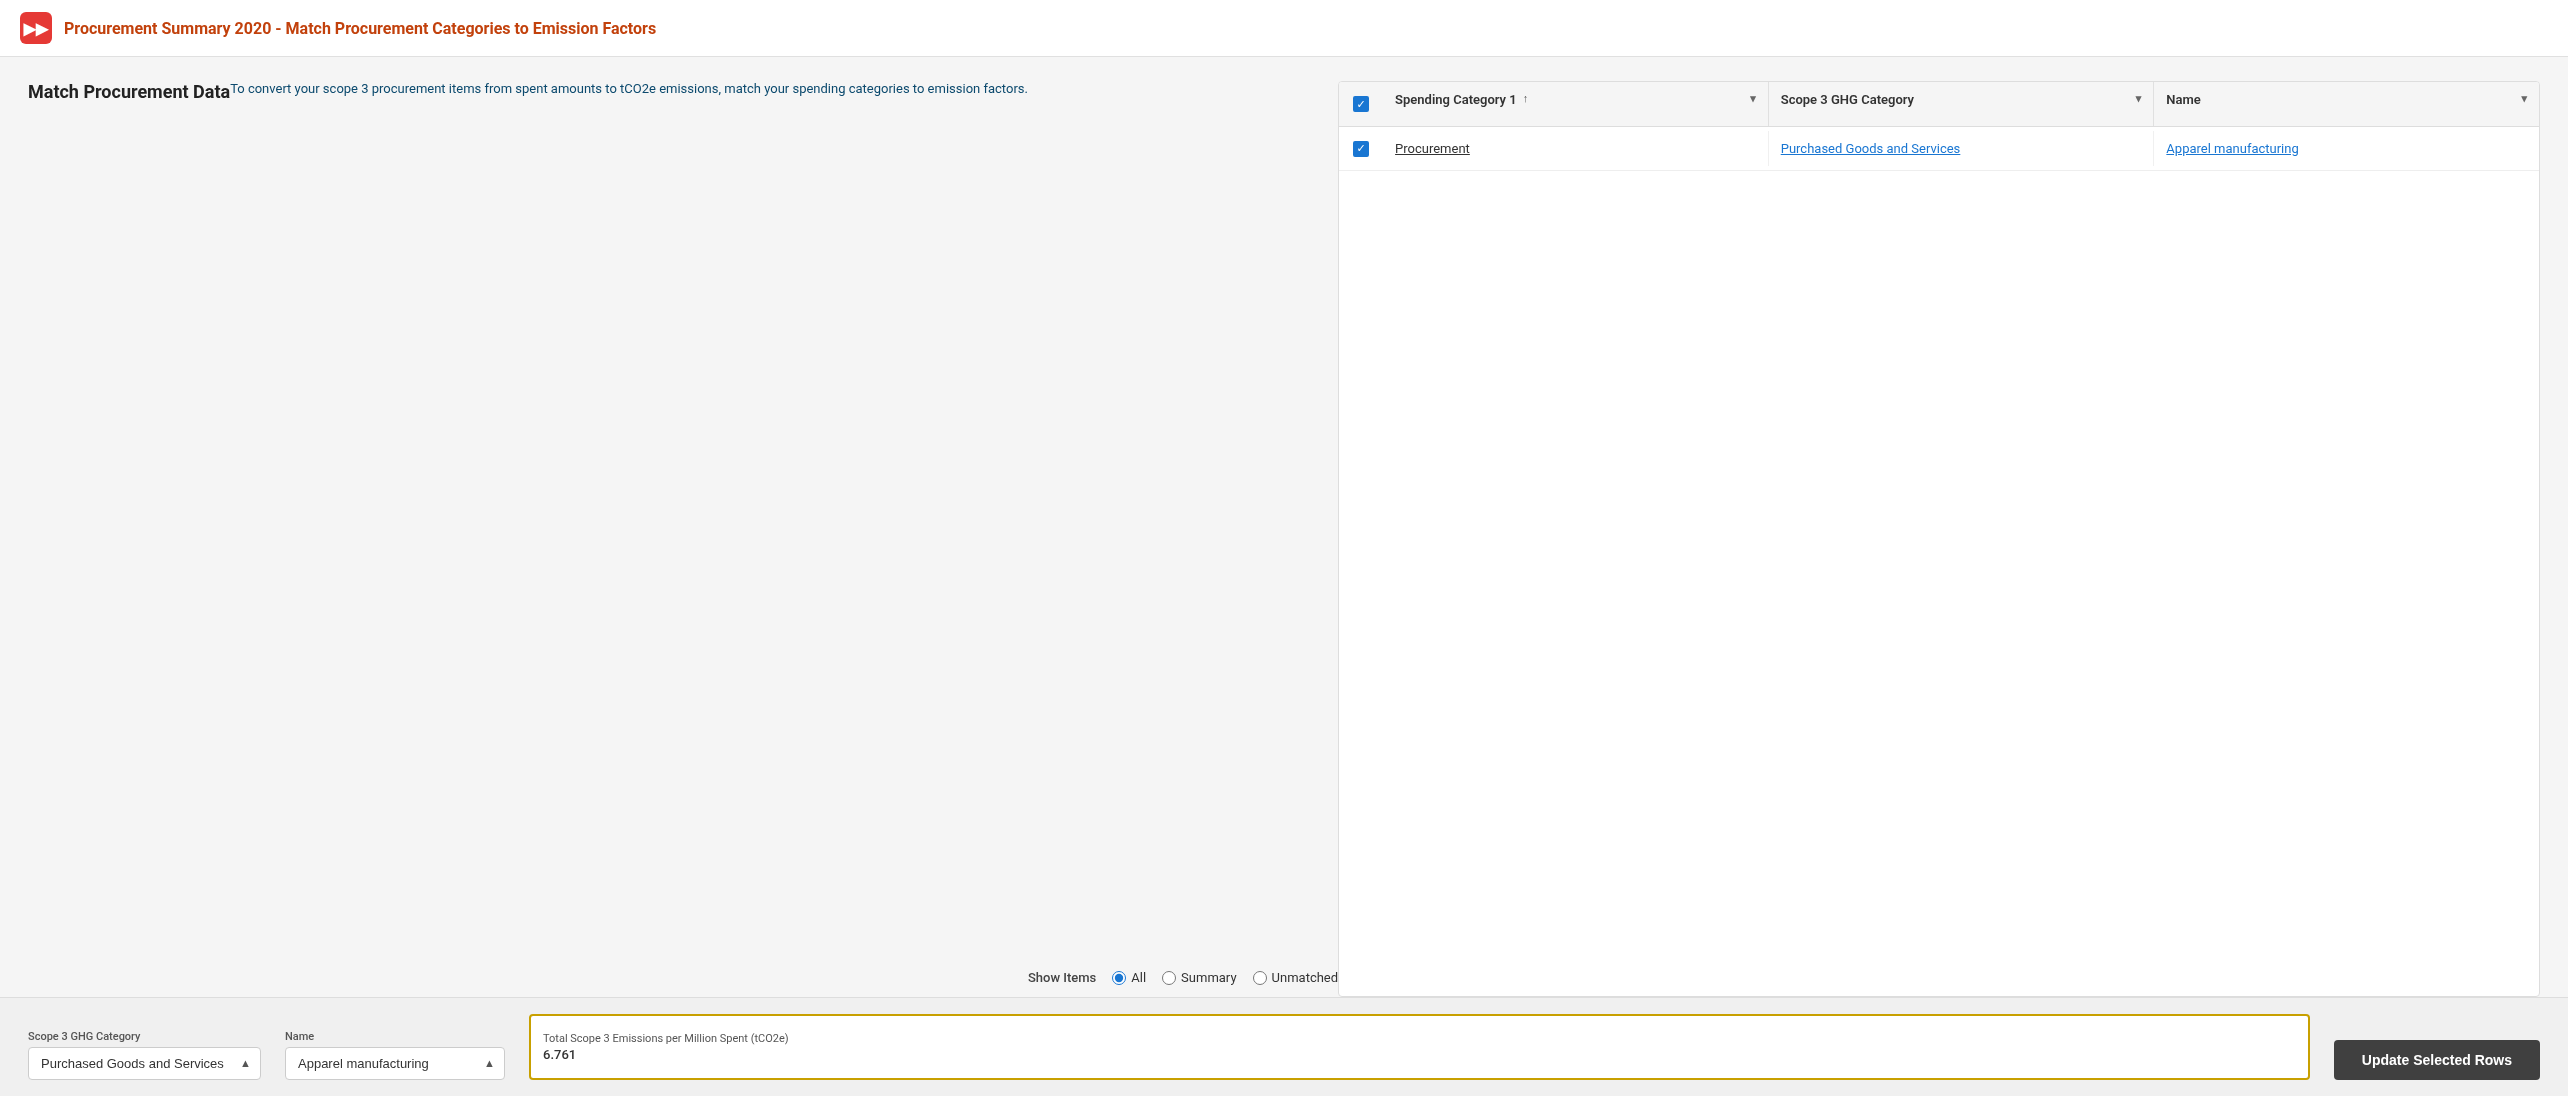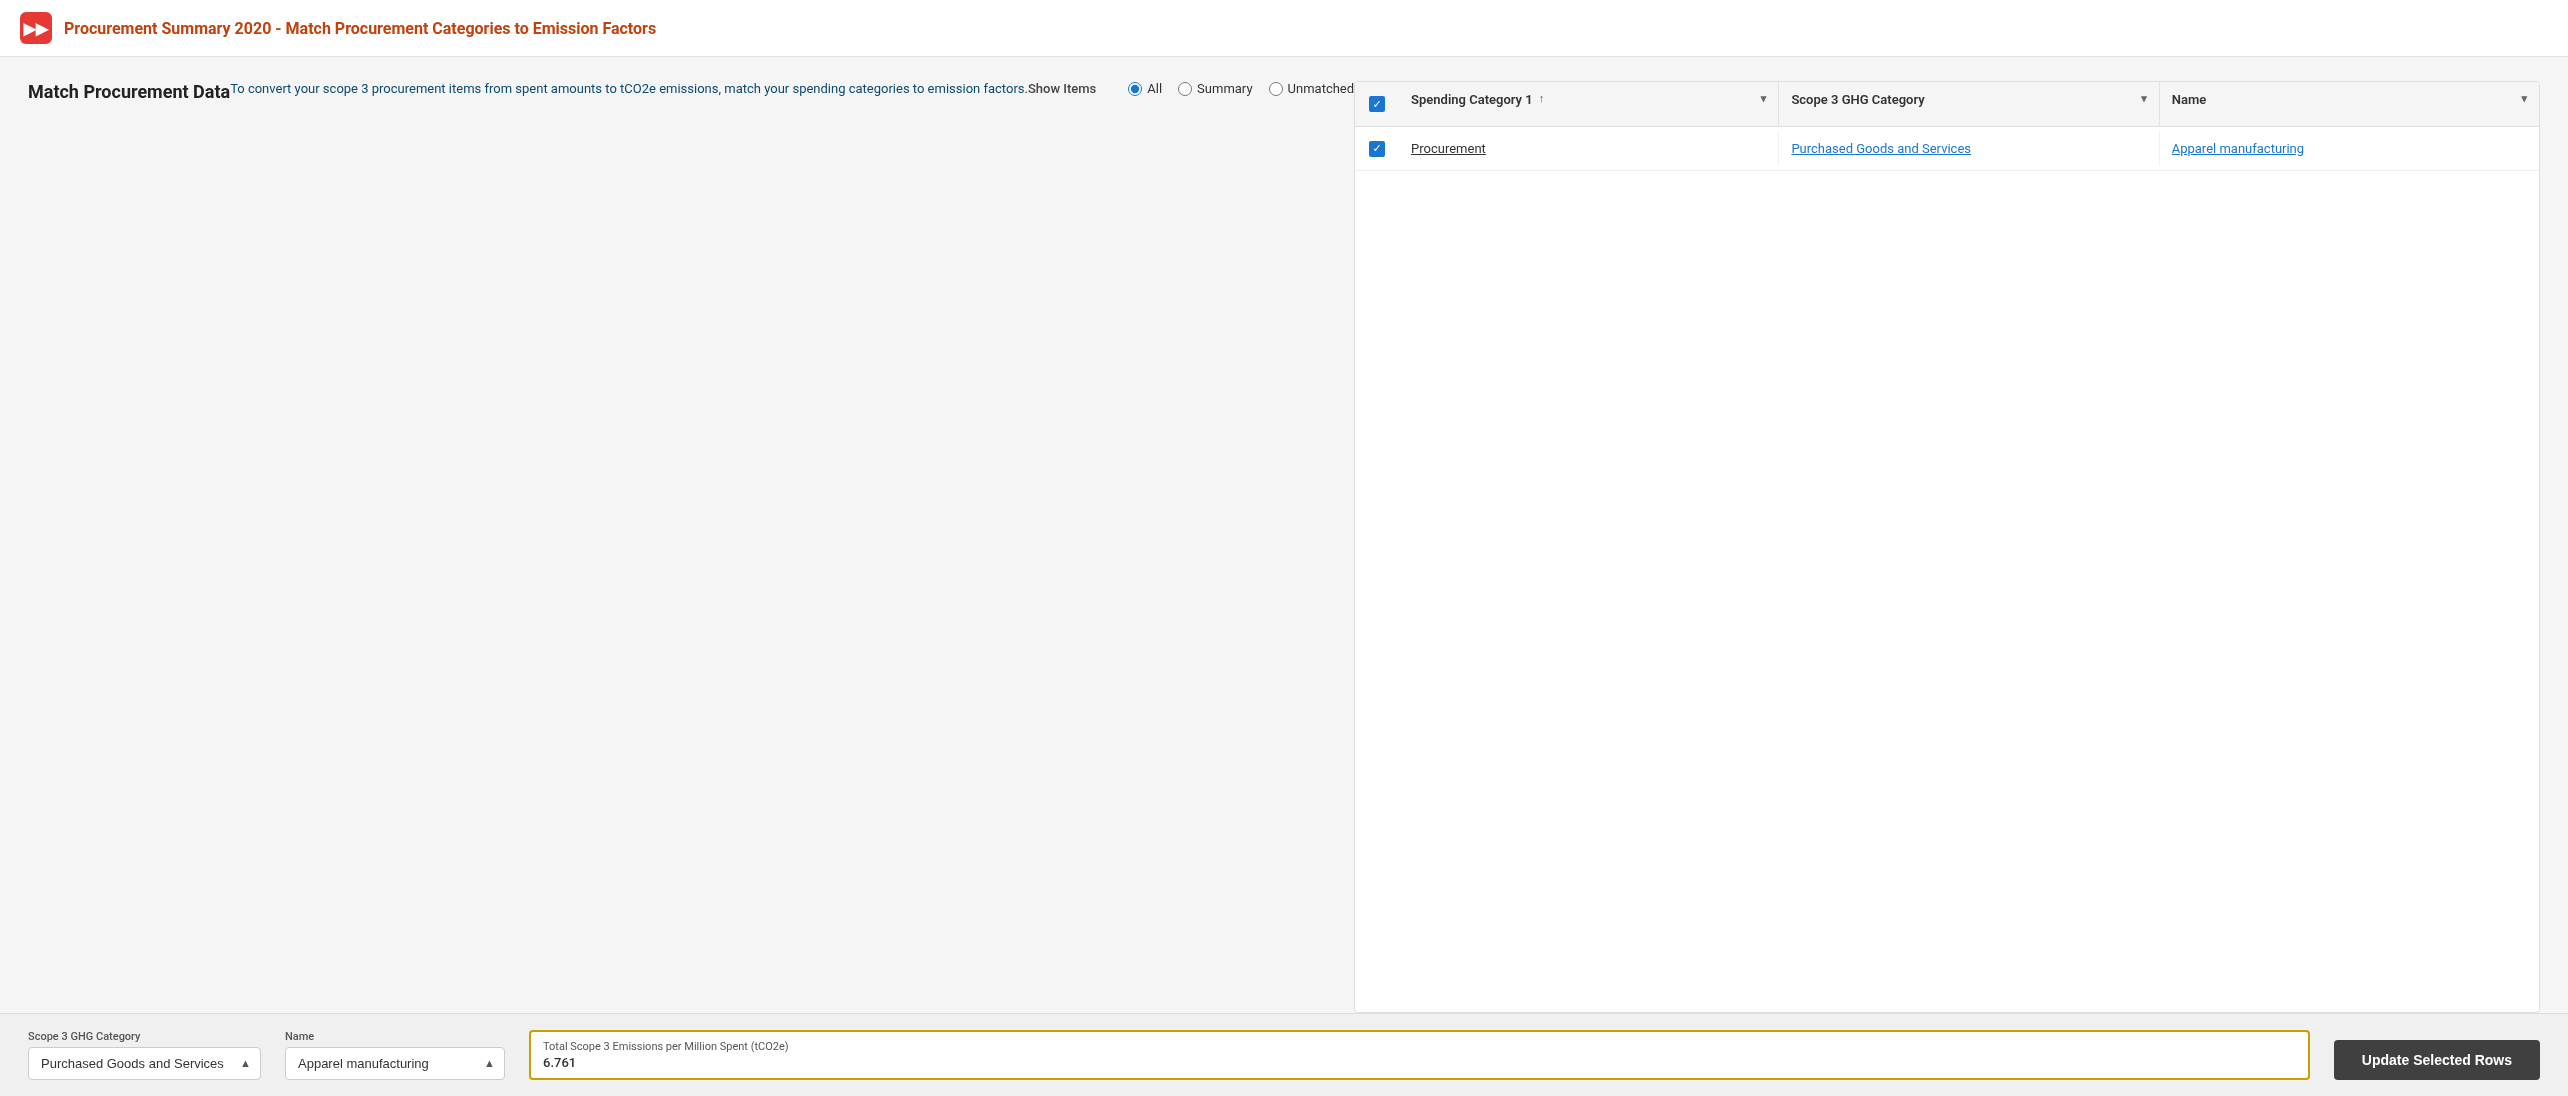--- a/index.html
+++ b/index.html
@@ -58,22 +58,22 @@
     .section-desc {
       font-size: 13px;
       color: #0c4a6e;
       margin-bottom: 20px;
     }
 
     
     .show-items-bar {
       display: flex;
       justify-content: flex-end;
-      align-items: flex-start;
-      gap: 32px;
+      align-items: flex-end;
+      gap: 16px;
       margin-bottom: 12px;
     }
     .show-items-label {
       font-size: 13px;
       color: #444;
       font-weight: 500;
     }
     .radio-group {
       display: flex;
       align-items: center;
@@ -239,21 +239,21 @@
     .emissions-field {
       display: flex;
       flex-direction: column;
       gap: 4px;
       flex: 1;
     }
     .emissions-input-wrapper {
       border: 2px solid #c8a000;
       border-radius: 4px;
       background: #fff;
-      padding: 8px 12px;
+      padding: 16px 12px;
       min-width: 280px;
     }
     .emissions-label-inside {
       font-size: 11px;
       color: #555;
       margin-bottom: 2px;
     }
     .emissions-value {
       font-size: 13px;
       color: #333;

